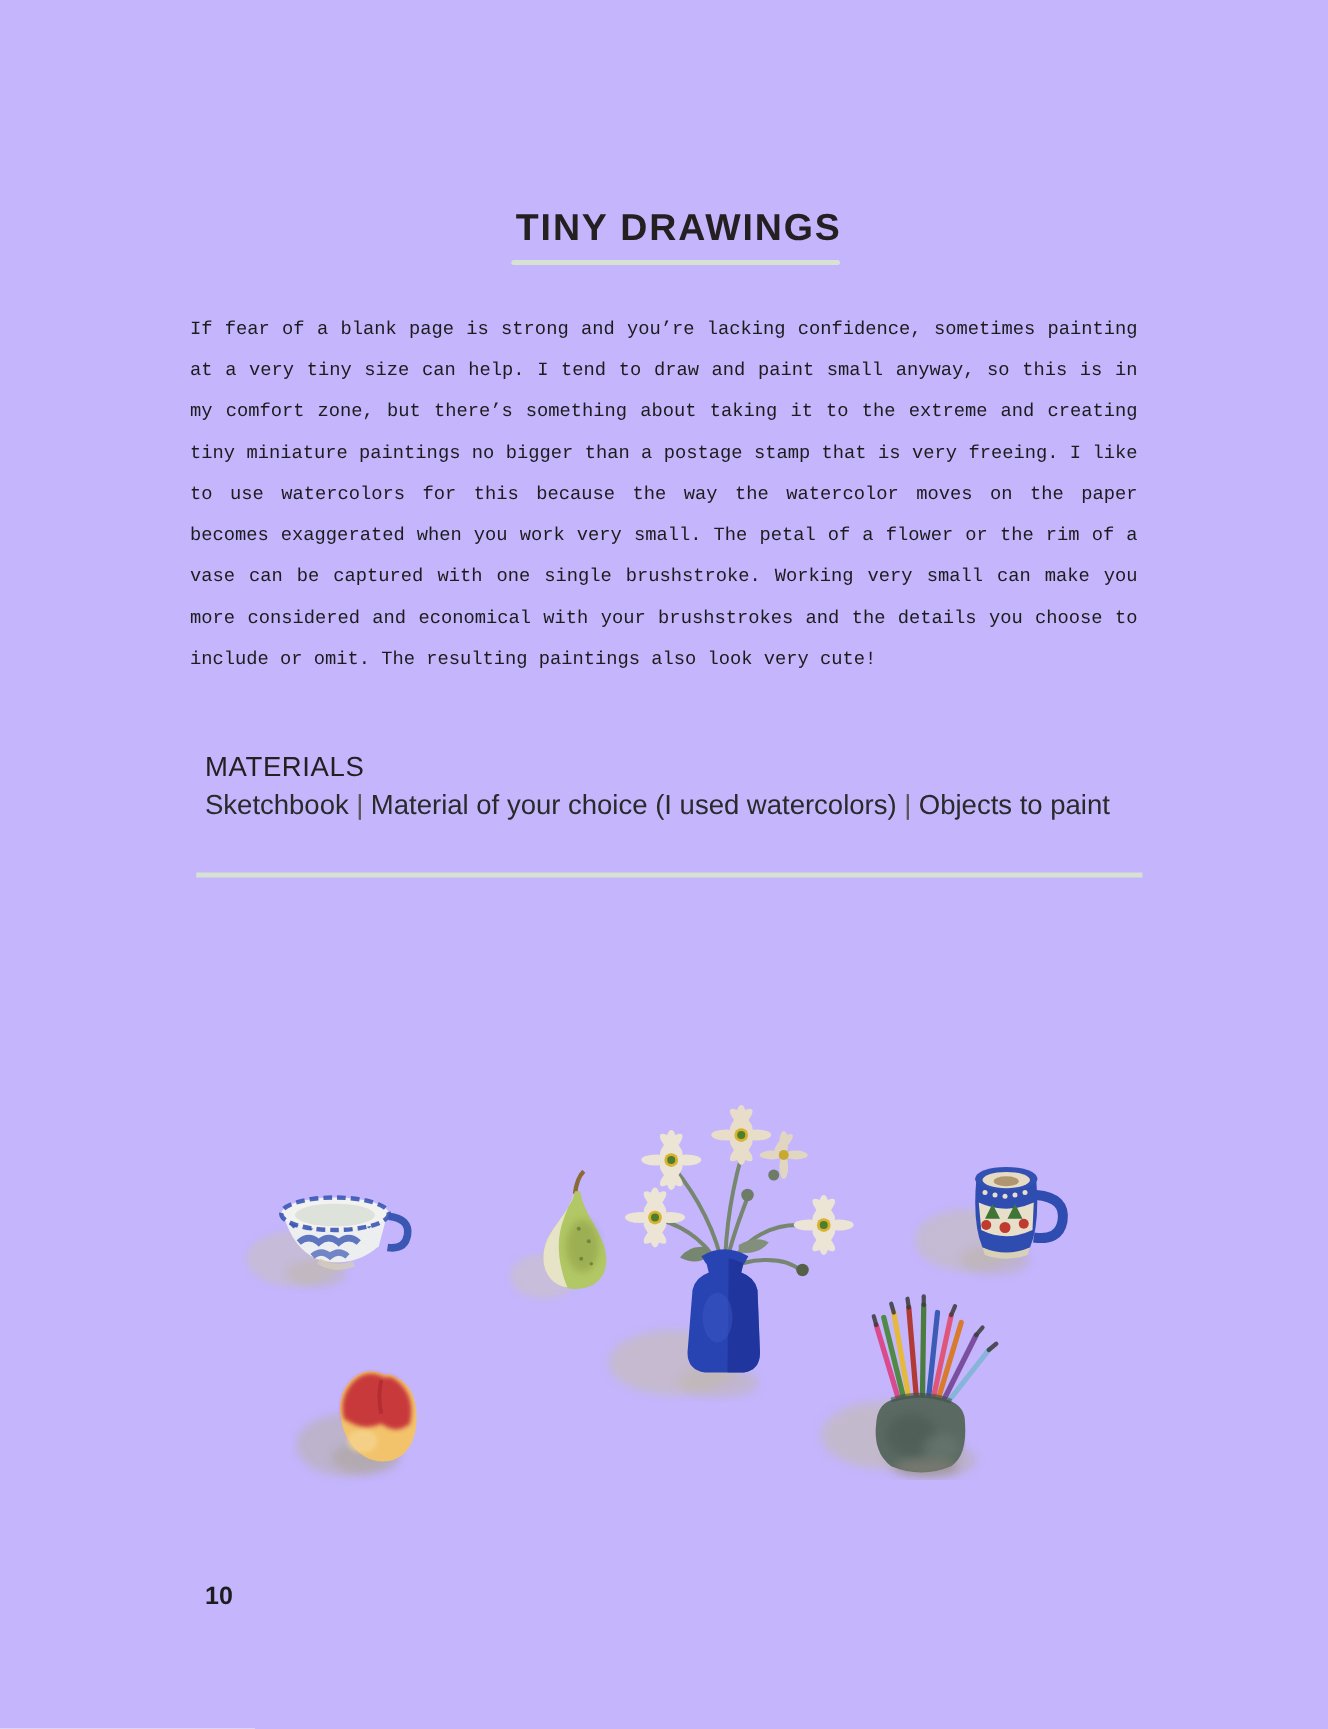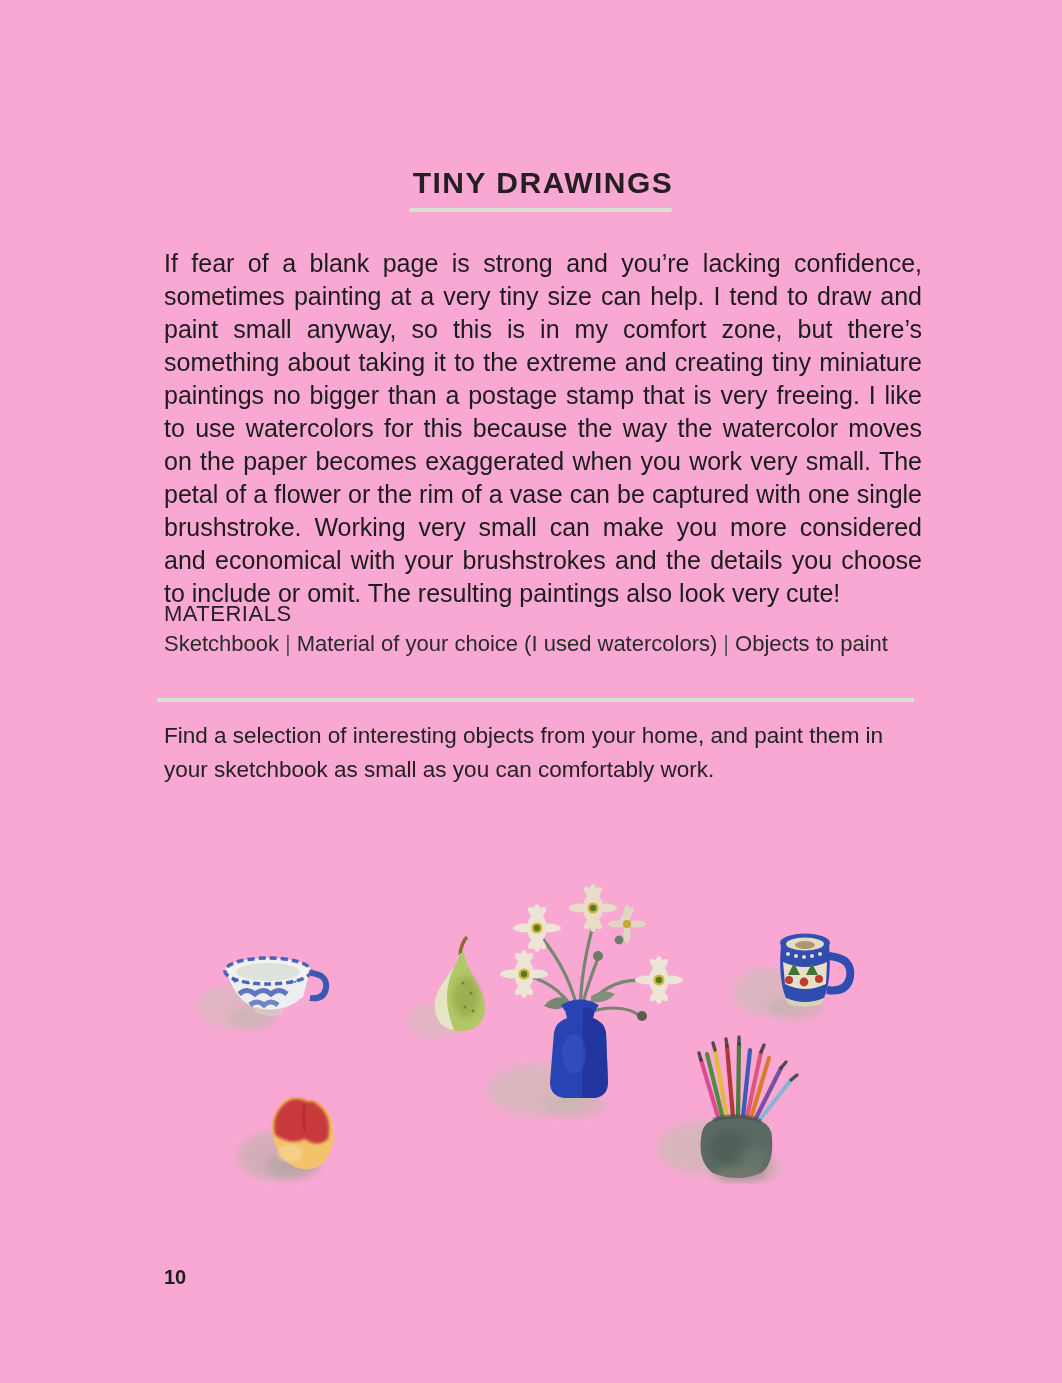--- a/index.html
+++ b/index.html
@@ -2,21 +2,21 @@
 <html><head>
 <meta charset="utf-8">
 <style>
   * { margin: 0; padding: 0; box-sizing: border-box; }
   html, body { background: #ffffff; }
   .page {
     position: relative;
     width: 1062px;
     height: 1383px;
     margin: 0 auto;
-    background: #f9a8d4;
+    background: #c4b5fd;
     overflow: hidden;
     font-family: "Liberation Sans", sans-serif;
     color: #1d1d1d;
   }
   .page-title {
     position: absolute;
     top: 166px; left: 164px; width: 758px;
     text-align: center;
     font-family: "Liberation Sans", sans-serif;
     font-weight: bold;
@@ -26,23 +26,23 @@
   }
   .title-underline {
     position: absolute;
     top: 208px; left: 409px;
     width: 263px; height: 4px;
     background: #d7e2d3;
     border-radius: 2px;
   }
   .intro {
     position: absolute;
-    top: 247px; left: 164px; width: 758px;
-    font-family: Liberation Sans, sans-serif;
-    font-size: 25px;
+    top: 247px; left: 152px; width: 758px;
+    font-family: Liberation Mono, monospace;
+    font-size: 15px;
     line-height: 33px;
     text-align: justify;
     color: #1c1c1c;
   }
   .materials-heading {
     position: absolute;
     top: 601px; left: 164px;
     font-size: 22px;
     font-weight: normal;
     letter-spacing: 0.5px;
@@ -112,21 +112,20 @@
 
   <p class="intro">If fear of a blank page is strong and you’re lacking confidence, sometimes painting at a very tiny size can help. I tend to draw and paint small anyway, so this is in my comfort zone, but there’s something about taking it to the extreme and creating tiny miniature paintings no bigger than a postage stamp that is very freeing. I like to use watercolors for this because the way the watercolor moves on the paper becomes exaggerated when you work very small. The petal of a flower or the rim of a vase can be captured with one single brushstroke. Working very small can make you more considered and economical with your brushstrokes and the details you choose to include or omit. The resulting paintings also look very cute!</p>
 
   <h2 class="materials-heading">MATERIALS</h2>
 
   <p class="materials-line"><span>Sketchbook</span><span class="sep">|</span><span>Material of your choice (I used watercolors)</span><span class="sep">|</span><span>Objects to paint</span></p>
 
   <div class="section-divider"></div>
 
   <div class="instructions">
-    <p>Find a selection of interesting objects from your home, and paint them in your sketchbook as small as you can comfortably work.</p>
   </div>
 
   <div class="illustrations">
 
     <svg class="illo illo-cup" width="152" height="106" viewBox="0 0 152 106">
       <defs>
           <filter id="fa" x="-40%" y="-40%" width="180%" height="180%">
             <feGaussianBlur stdDeviation="3"></feGaussianBlur>
           </filter>
         </defs>

